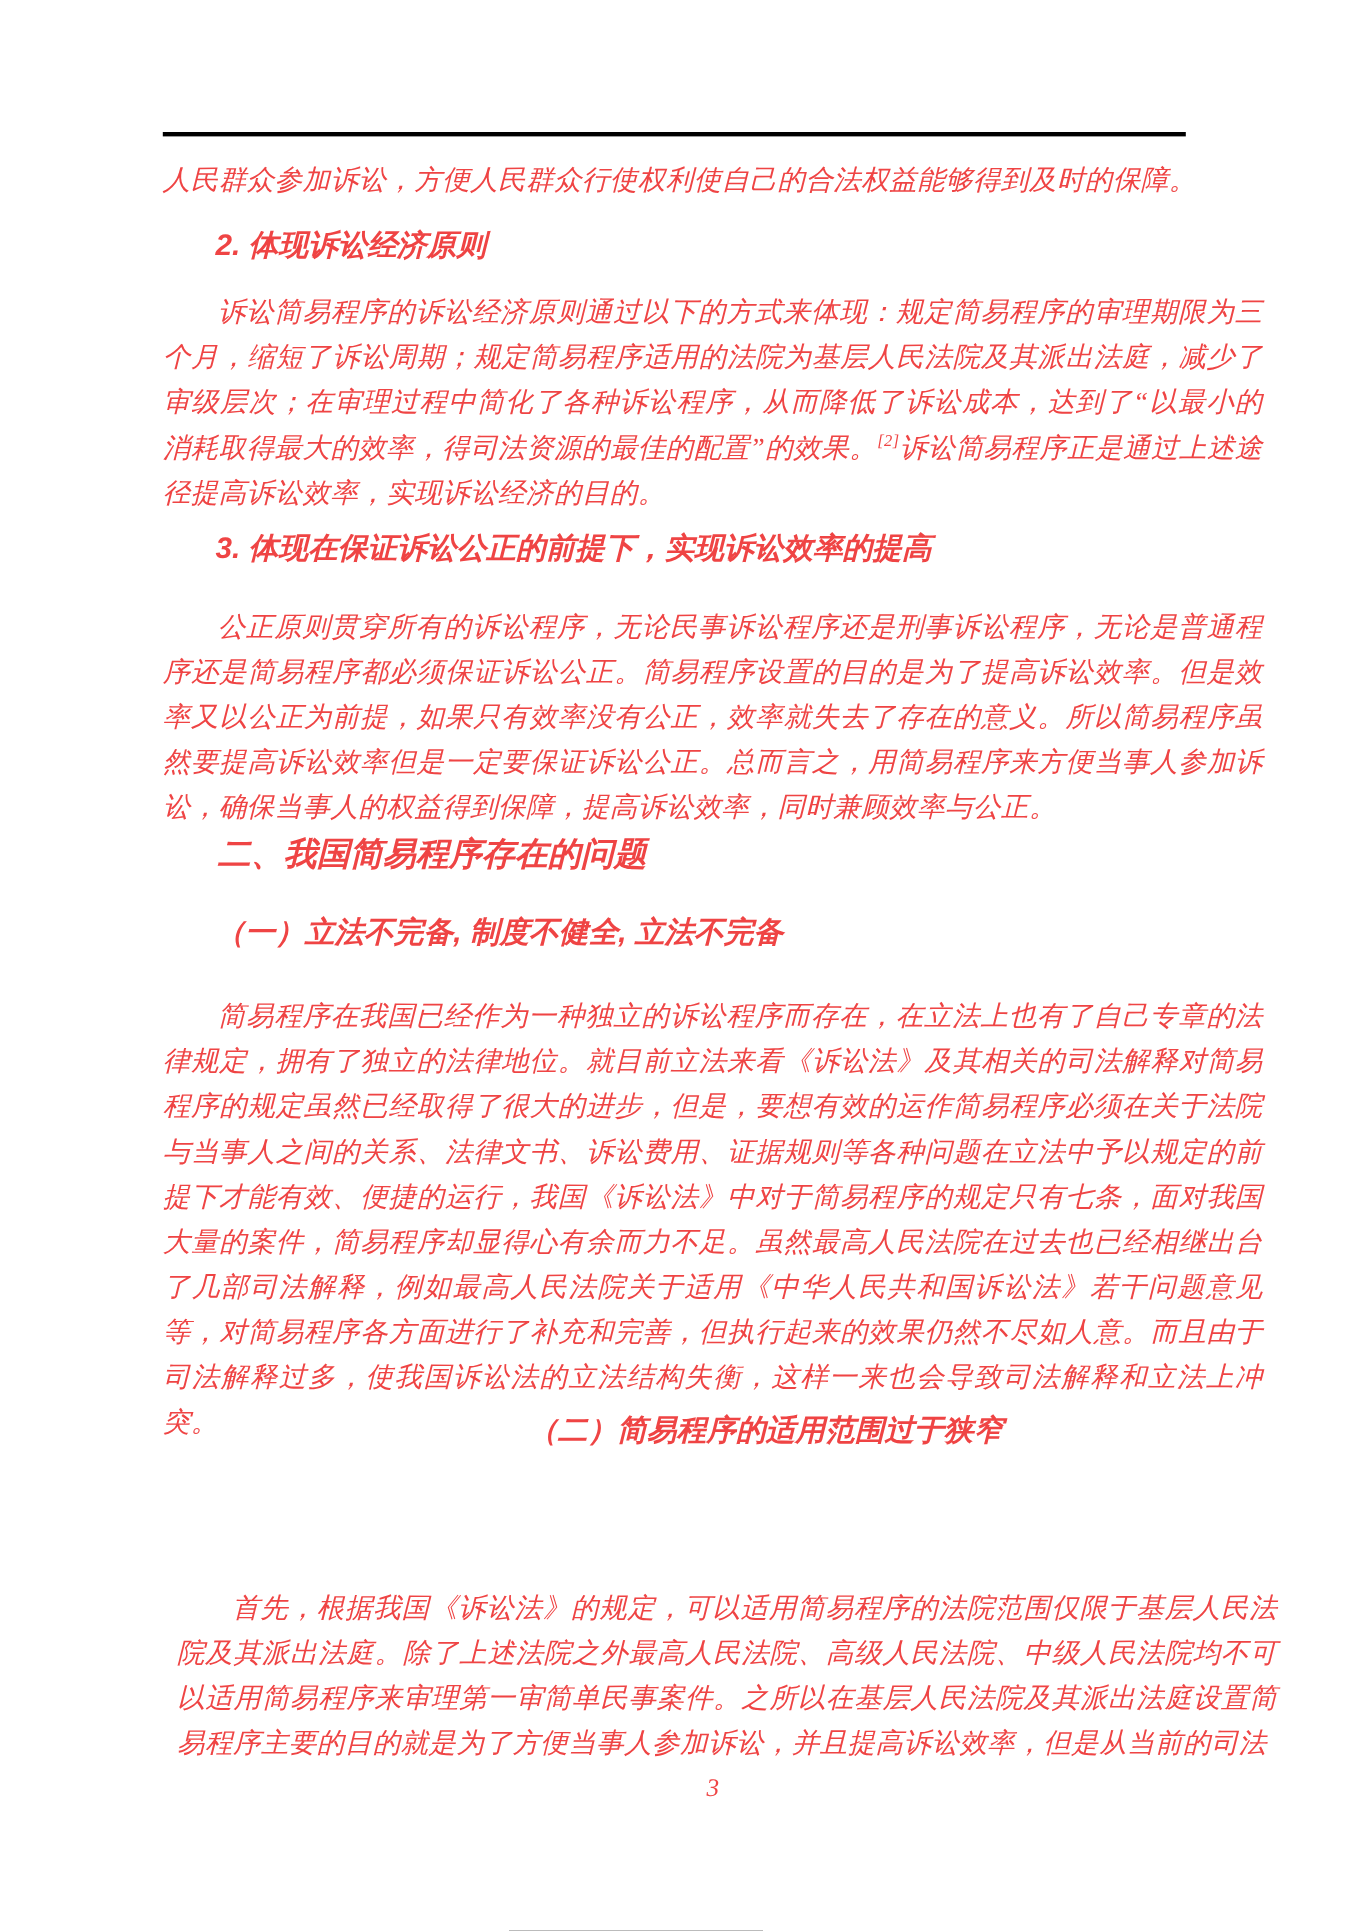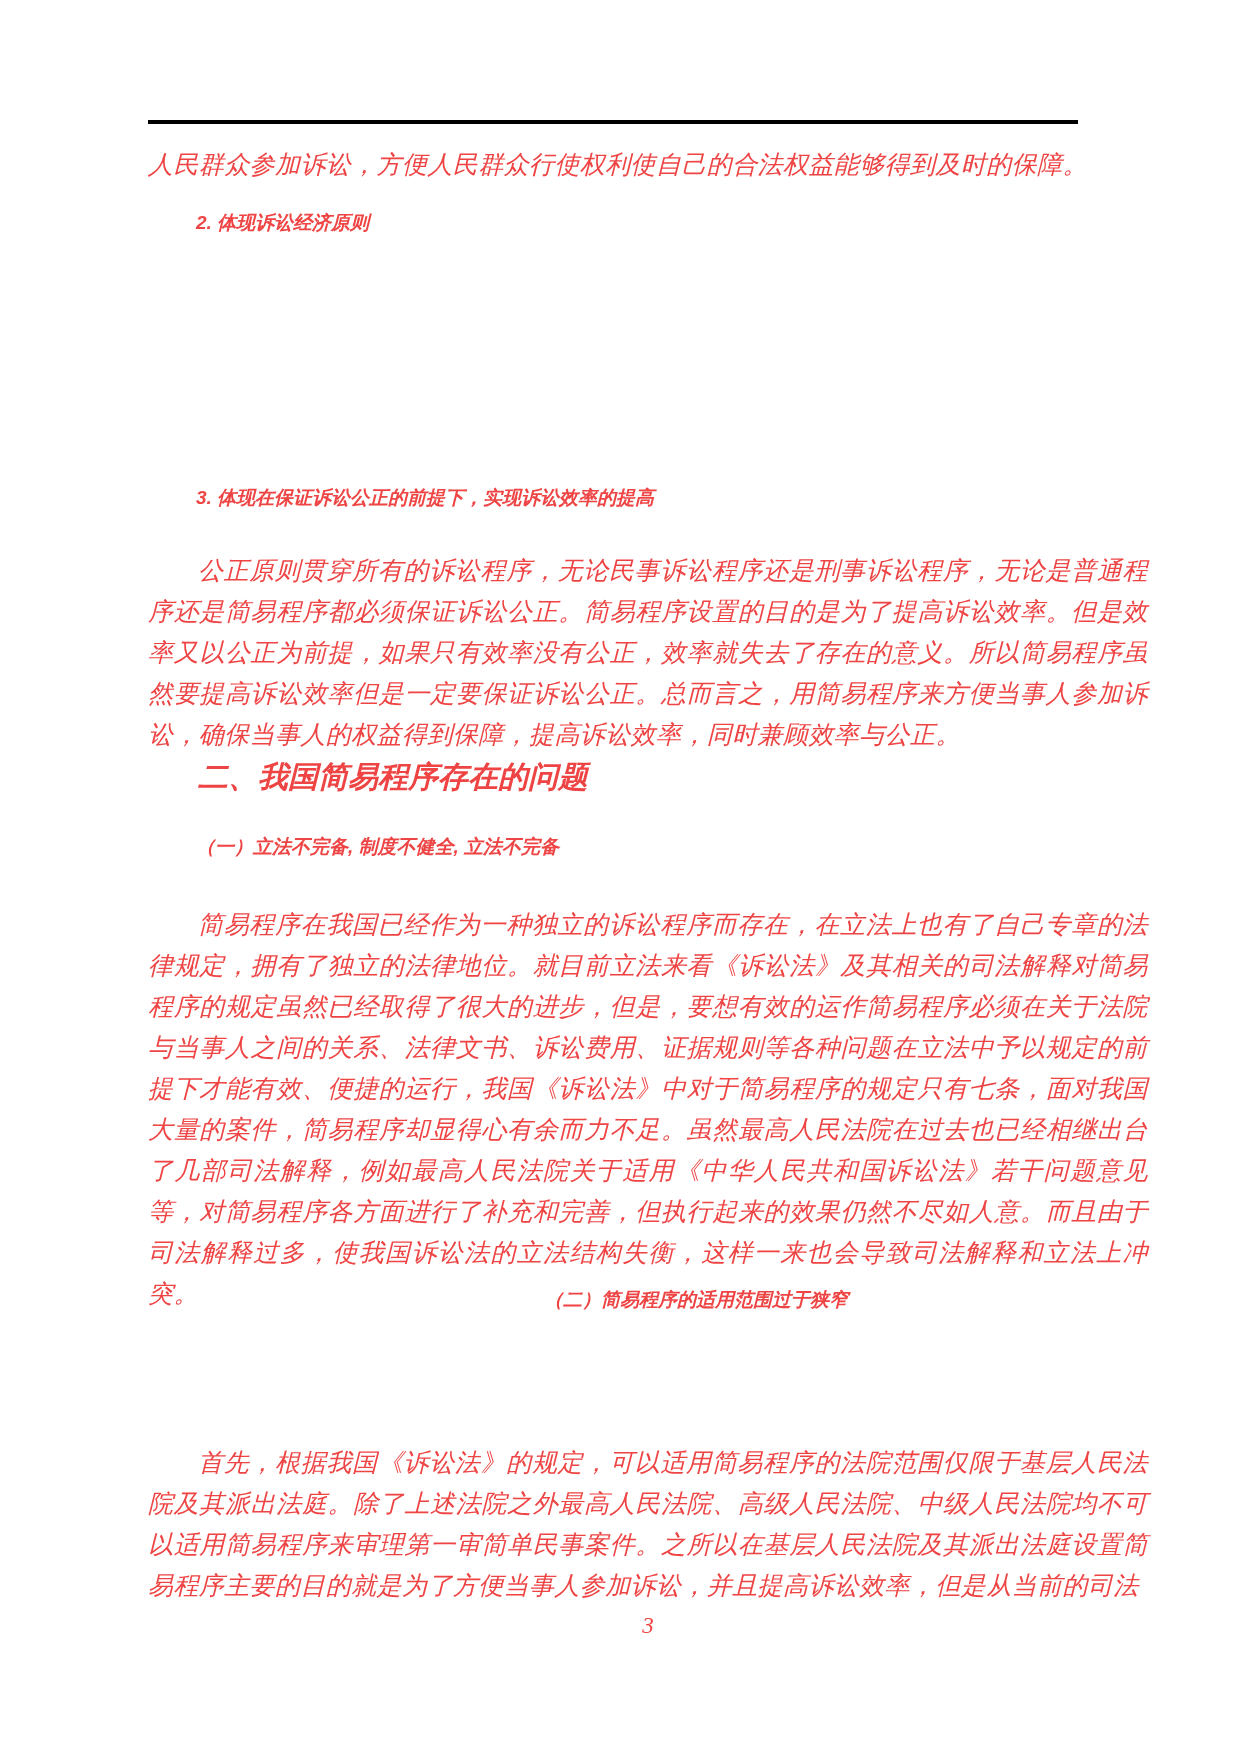--- a/index.html
+++ b/index.html
@@ -40,21 +40,21 @@
   }
   .para.indent {
     text-indent: 2em;
   }
   .heading {
     font-family: "Liberation Sans", "DejaVu Sans", sans-serif;
     font-weight: bold;
     white-space: nowrap;
   }
   .heading-sub {
-    font-size: 19px;
+    font-size: 27px;
     line-height: 34px;
     padding-left: 48px;
   }
   .heading-chapter {
     font-size: 30px;
     line-height: 38px;
     padding-left: 50px;
   }
   .footnote-ref {
     font-size: 15px;
@@ -75,31 +75,32 @@
 <body>
 
 <div class="page">
 
   <div class="header-rule"></div>
 
   <div class="block para" style="top:144px;">人民群众参加诉讼，方便人民群众行使权利使自己的合法权益能够得到及时的保障。</div>
 
   <div class="block heading heading-sub" style="top:206px;">2. 体现诉讼经济原则</div>
 
+  <div class="block para indent" style="top:264px;"><span>诉讼简易程序的诉讼经济原则通过以下的方式来体现：规定简易程序的审理期限为三个月，缩短了诉讼周期；规定简易程序适用的法院为基层人民法院及其派出法庭，减少了审级层次；在审理过程中简化了各种诉讼程序，从而降低了诉讼成本，达到了“以最小的消耗取得最大的效率，得司法资源的最佳的配置”的效果。</span><sup class="footnote-ref">[2]</sup><span>诉讼简易程序正是通过上述途径提高诉讼效率，实现诉讼经济的目的。</span></div>
 
   <div class="block heading heading-sub" style="top:481px;">3. 体现在保证诉讼公正的前提下，实现诉讼效率的提高</div>
 
   <div class="block heading heading-chapter" style="top:758px;">二、我国简易程序存在的问题</div>
 
   <div class="block para indent" style="top:550px;">公正原则贯穿所有的诉讼程序，无论民事诉讼程序还是刑事诉讼程序，无论是普通程序还是简易程序都必须保证诉讼公正。简易程序设置的目的是为了提高诉讼效率。但是效率又以公正为前提，如果只有效率没有公正，效率就失去了存在的意义。所以简易程序虽然要提高诉讼效率但是一定要保证诉讼公正。总而言之，用简易程序来方便当事人参加诉讼，确保当事人的权益得到保障，提高诉讼效率，同时兼顾效率与公正。</div>
 
   <div class="block heading heading-sub" style="top:830px;">（一）立法不完备, 制度不健全, 立法不完备</div>
 
   <div class="block para indent" style="top:904px;">简易程序在我国已经作为一种独立的诉讼程序而存在，在立法上也有了自己专章的法律规定，拥有了独立的法律地位。就目前立法来看《诉讼法》及其相关的司法解释对简易程序的规定虽然已经取得了很大的进步，但是，要想有效的运作简易程序必须在关于法院与当事人之间的关系、法律文书、诉讼费用、证据规则等各种问题在立法中予以规定的前提下才能有效、便捷的运行，我国《诉讼法》中对于简易程序的规定只有七条，面对我国大量的案件，简易程序却显得心有余而力不足。虽然最高人民法院在过去也已经相继出台了几部司法解释，例如最高人民法院关于适用《中华人民共和国诉讼法》若干问题意见等，对简易程序各方面进行了补充和完善，但执行起来的效果仍然不尽如人意。而且由于司法解释过多，使我国诉讼法的立法结构失衡，这样一来也会导致司法解释和立法上冲突。</div>
 
   <div class="block heading heading-sub" style="top:1283px;text-align:center;">（二）简易程序的适用范围过于狭窄</div>
 
 
-  <div class="block para indent" style="top:1442px;">首先，根据我国《诉讼法》的规定，可以适用简易程序的法院范围仅限于基层人民法院及其派出法庭。除了上述法院之外最高人民法院、高级人民法院、中级人民法院均不可以适用简易程序来审理第一审简单民事案件。之所以在基层人民法院及其派出法庭设置简易程序主要的目的就是为了方便当事人参加诉讼，并且提高诉讼效率，但是从当前的司法</div>
+  <div class="block para indent" style="top:1442px;margin-left:13px;">首先，根据我国《诉讼法》的规定，可以适用简易程序的法院范围仅限于基层人民法院及其派出法庭。除了上述法院之外最高人民法院、高级人民法院、中级人民法院均不可以适用简易程序来审理第一审简单民事案件。之所以在基层人民法院及其派出法庭设置简易程序主要的目的就是为了方便当事人参加诉讼，并且提高诉讼效率，但是从当前的司法</div>
 
   <div class="page-number">3</div>
 
 </div>
 
 </body></html>

